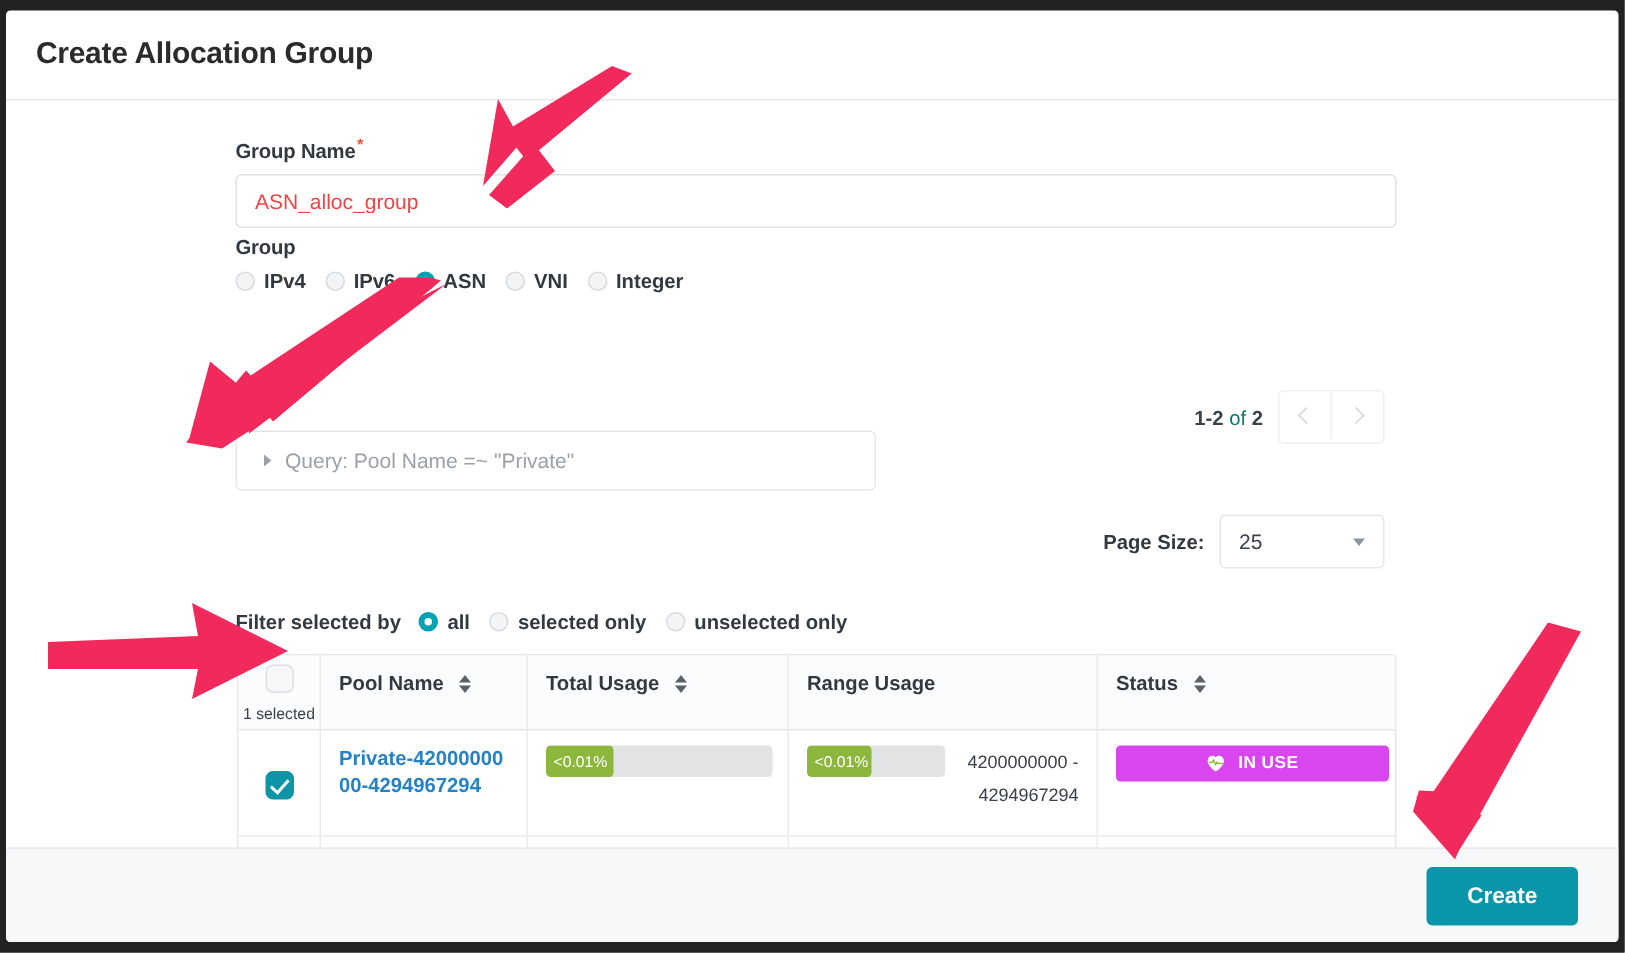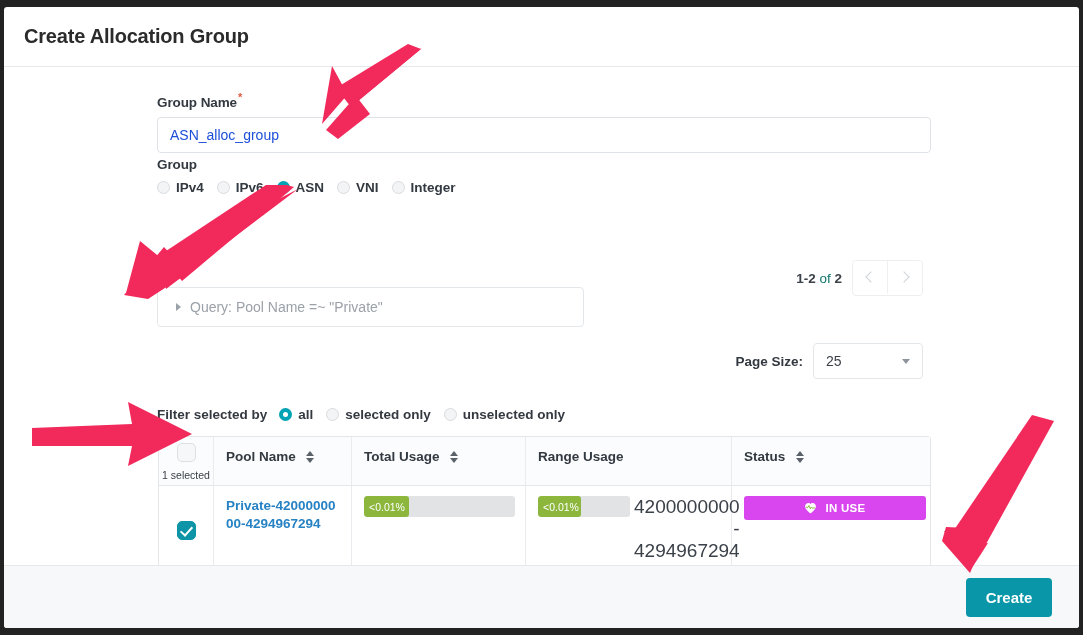--- a/index.html
+++ b/index.html
@@ -74,21 +74,21 @@
   #group-name-input {
     margin-top: 7px;
     width: 774px;
     height: 36px;
     box-sizing: border-box;
     border: 1px solid #dfe2e6;
     border-radius: 4px;
     background: #ffffff;
     font-family: "Liberation Sans", sans-serif;
     font-size: 14px;
-    color: #1d4ed8;
+    color: #ef4444;
     padding: 0 12px;
     outline: none;
   }
 
   
   #type-block {
     position: absolute;
     left: 153px;
     top: 90px;
   }
@@ -364,21 +364,21 @@
     color: #ffffff;
     white-space: nowrap;
   }
   .fill.green { background: #8cb63c; }
   .fill.gray  { background: #58595b; }
 
   .range-cell { display: flex; align-items: flex-start; }
   .range-text {
     flex: 1;
     text-align: right;
-    font-size: 19px;
+    font-size: 12px;
     color: #3b4149;
     line-height: 22px;
     margin-left: 4px;
   }
 
   .badge {
     width: 182px;
     height: 24px;
     border-radius: 3px;
     display: flex;
@@ -408,21 +408,21 @@
     height: 63px;
     background: #f7f8fa;
     border-top: 1px solid #e6e8eb;
     display: flex;
     align-items: center;
     justify-content: flex-end;
     padding-right: 27px;
     box-sizing: border-box;
   }
   #create-button {
-    width: 86px;
+    width: 101px;
     height: 39px;
     background: #0896a8;
     border: none;
     border-radius: 4px;
     color: #ffffff;
     font-family: "Liberation Sans", sans-serif;
     font-size: 15px;
     font-weight: bold;
     cursor: pointer;
     text-align: center;

